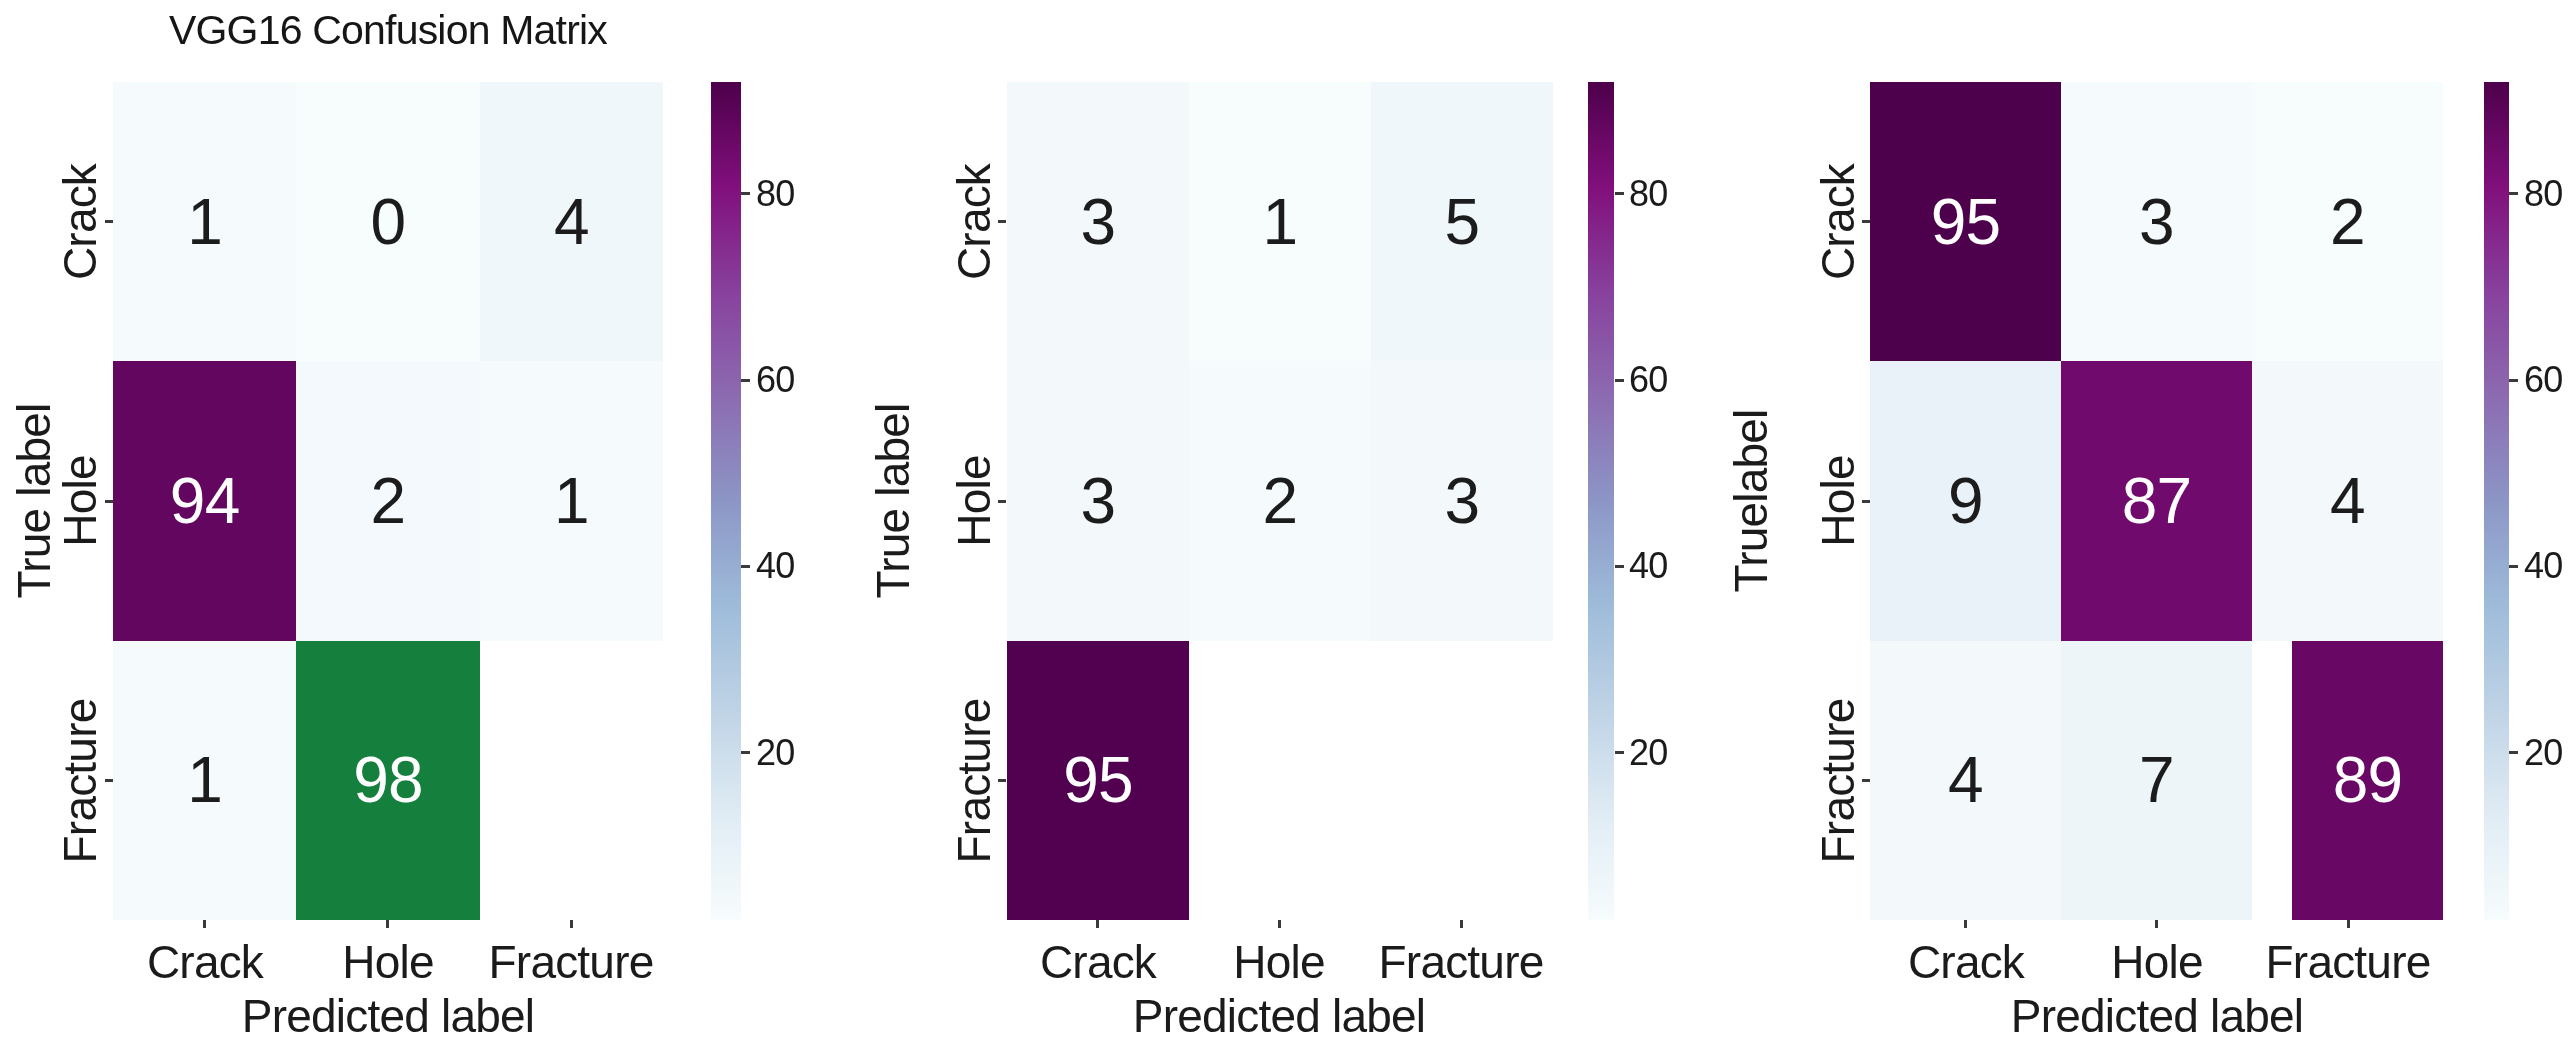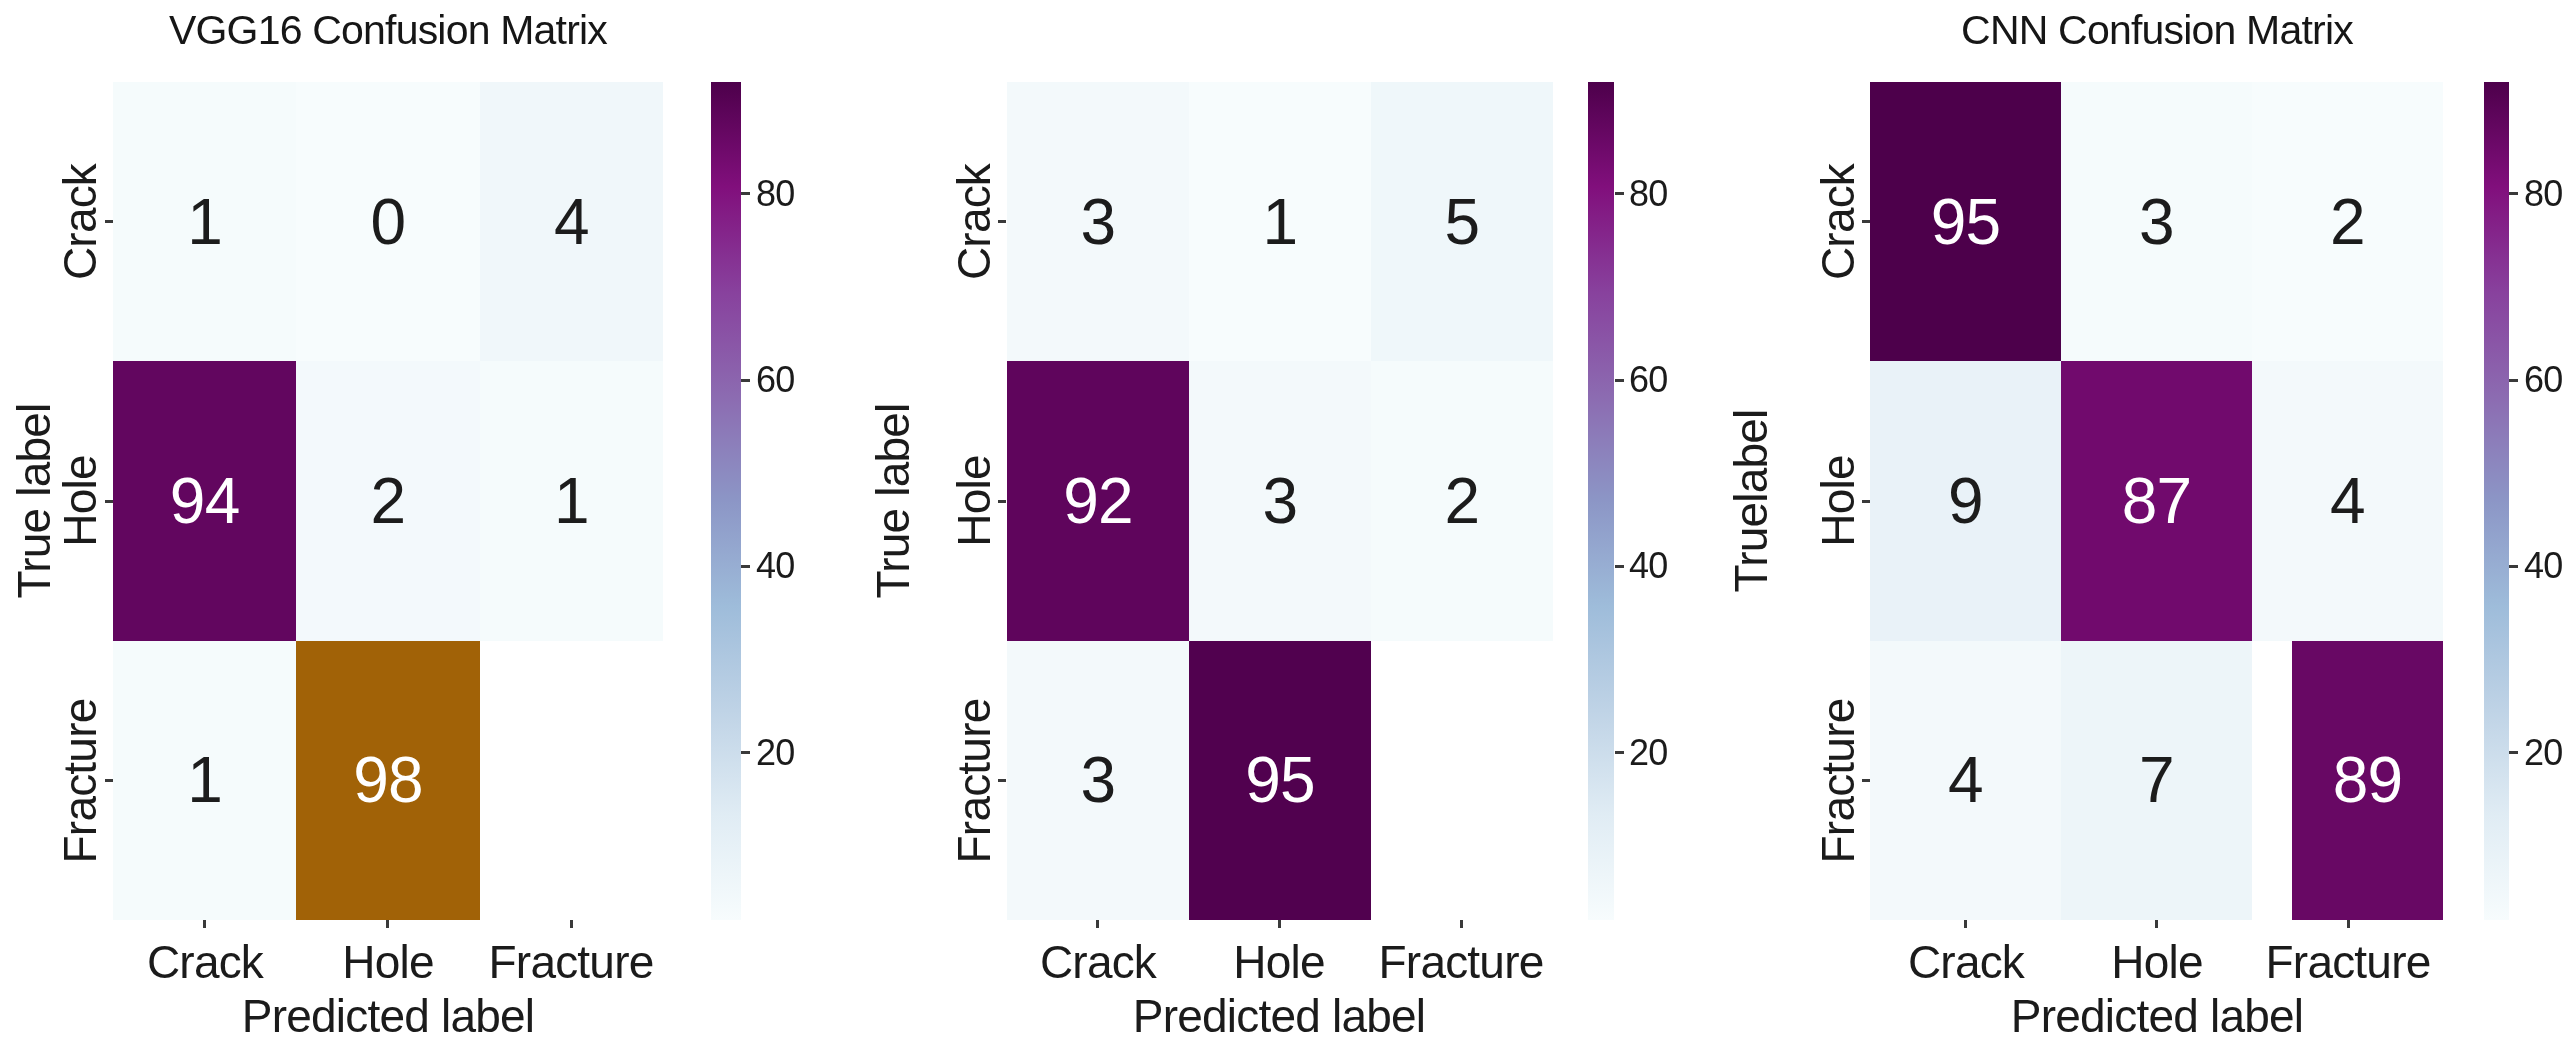--- a/index.html
+++ b/index.html
@@ -45,21 +45,21 @@
     <div class="ytick" style="left: 80px; top: 501px;">Hole</div>
     <div class="ytick" style="left: 80px; top: 781px;">Fracture</div>
     <div class="heatmap" style="left: 113px; top: 82px; width: 550px; height: 838px;">
         <div class="cell" style="background: rgb(245, 251, 252); color: rgb(28, 28, 28);">1</div>
         <div class="cell" style="background: rgb(247, 252, 253); color: rgb(28, 28, 28);">0</div>
         <div class="cell" style="background: rgb(240, 247, 250); color: rgb(28, 28, 28);">4</div>
         <div class="cell" style="background: rgb(98, 6, 95); color: rgb(255, 255, 255);">94</div>
         <div class="cell" style="background: rgb(243, 249, 252); color: rgb(28, 28, 28);">2</div>
         <div class="cell" style="background: rgb(245, 251, 252); color: rgb(28, 28, 28);">1</div>
         <div class="cell" style="background: rgb(245, 251, 252); color: rgb(28, 28, 28);">1</div>
-        <div class="cell" style="background: #a16207; color: rgb(255, 255, 255);">98</div>
+        <div class="cell" style="background: #15803d; color: rgb(255, 255, 255);">98</div>
       </div>
     <div class="xtick" style="left: 205px; top: 935px;">Crack</div>
     <div class="xtick" style="left: 388px; top: 935px;">Hole</div>
     <div class="xtick" style="left: 571px; top: 935px;">Fracture</div>
     <div class="xlabel" style="left: 388px; top: 989px;">Predicted label</div>
     <div class="colorbar" style="left: 711px; top: 82px; width: 29.5px; height: 838px; background: linear-gradient(to top, rgb(247, 252, 253) 0%, rgb(224, 236, 244) 12.5%, rgb(191, 211, 230) 25%, rgb(158, 188, 218) 37.5%, rgb(140, 150, 198) 50%, rgb(140, 107, 177) 62.5%, rgb(136, 65, 157) 75%, rgb(129, 15, 124) 87.5%, rgb(77, 0, 75) 100%);"></div>
   <div class="tickmark" style="left: 105px; top: 220px; width: 8.2px; height: 3.3px;"></div>
       <div class="tickmark" style="left: 105px; top: 500px; width: 8.2px; height: 3.3px;"></div>
       <div class="tickmark" style="left: 105px; top: 779px; width: 8.2px; height: 3.3px;"></div>
       <div class="tickmark" style="left: 203px; top: 920px; width: 3.3px; height: 8.2px;"></div>
@@ -77,21 +77,20 @@
 
   <section class="panel" style="left: 859px;">
     <div class="ylabel" style="left: 34px; top: 501px;">True label</div>
     <div class="ytick" style="left: 115px; top: 222px;">Crack</div>
     <div class="ytick" style="left: 115px; top: 501px;">Hole</div>
     <div class="ytick" style="left: 115px; top: 781px;">Fracture</div>
     <div class="heatmap" style="left: 148px; top: 82px; width: 546px; height: 838px;">
         <div class="cell" style="background: rgb(243, 249, 251); color: rgb(28, 28, 28);">3</div>
         <div class="cell" style="background: rgb(247, 252, 253); color: rgb(28, 28, 28);">1</div>
         <div class="cell" style="background: rgb(239, 247, 250); color: rgb(28, 28, 28);">5</div>
-        <div class="cell" style="background: rgb(95, 5, 92); color: rgb(255, 255, 255);">92</div>
         <div class="cell" style="background: rgb(243, 249, 251); color: rgb(28, 28, 28);">3</div>
         <div class="cell" style="background: rgb(245, 251, 252); color: rgb(28, 28, 28);">2</div>
         <div class="cell" style="background: rgb(243, 249, 251); color: rgb(28, 28, 28);">3</div>
         <div class="cell" style="background: rgb(81, 1, 79); color: rgb(255, 255, 255);">95</div>
       </div>
     <div class="xtick" style="left: 239px; top: 935px;">Crack</div>
     <div class="xtick" style="left: 420px; top: 935px;">Hole</div>
     <div class="xtick" style="left: 602px; top: 935px;">Fracture</div>
     <div class="xlabel" style="left: 420px; top: 989px;">Predicted label</div>
     <div class="colorbar" style="left: 729px; top: 82px; width: 26px; height: 838px; background: linear-gradient(to top, rgb(247, 252, 253) 0%, rgb(224, 236, 244) 12.5%, rgb(191, 211, 230) 25%, rgb(158, 188, 218) 37.5%, rgb(140, 150, 198) 50%, rgb(140, 107, 177) 62.5%, rgb(136, 65, 157) 75%, rgb(129, 15, 124) 87.5%, rgb(77, 0, 75) 100%);"></div>
@@ -105,21 +104,20 @@
       <div class="cb-tick-label" style="left: 770px; top: 194px;">80</div>
       <div class="tickmark" style="left: 756px; top: 379px; width: 9px; height: 3.3px;"></div>
       <div class="cb-tick-label" style="left: 770px; top: 380px;">60</div>
       <div class="tickmark" style="left: 756px; top: 565px; width: 9px; height: 3.3px;"></div>
       <div class="cb-tick-label" style="left: 770px; top: 566px;">40</div>
       <div class="tickmark" style="left: 756px; top: 751px; width: 9px; height: 3.3px;"></div>
       <div class="cb-tick-label" style="left: 770px; top: 753px;">20</div>
     </section>
 
   <section class="panel" style="left: 1717px;">
-    <div class="chart-title" style="left: 440px; top: 6.6px;">CNN Confusion Matrix</div>
     <div class="ylabel" style="left: 34px; top: 501px;">Truelabel</div>
     <div class="ytick" style="left: 121px; top: 222px;">Crack</div>
     <div class="ytick" style="left: 121px; top: 501px;">Hole</div>
     <div class="ytick" style="left: 121px; top: 781px;">Fracture</div>
     <div class="heatmap" style="left: 153px; top: 82px; width: 573px; height: 838px;">
         <div class="cell" style="background: rgb(77, 0, 75); color: rgb(255, 255, 255);">95</div>
         <div class="cell" style="background: rgb(245, 251, 252); color: rgb(28, 28, 28);">3</div>
         <div class="cell" style="background: rgb(247, 252, 253); color: rgb(28, 28, 28);">2</div>
         <div class="cell" style="background: rgb(233, 242, 248); color: rgb(28, 28, 28);">9</div>
         <div class="cell" style="background: rgb(113, 10, 109); color: rgb(255, 255, 255);">87</div>

